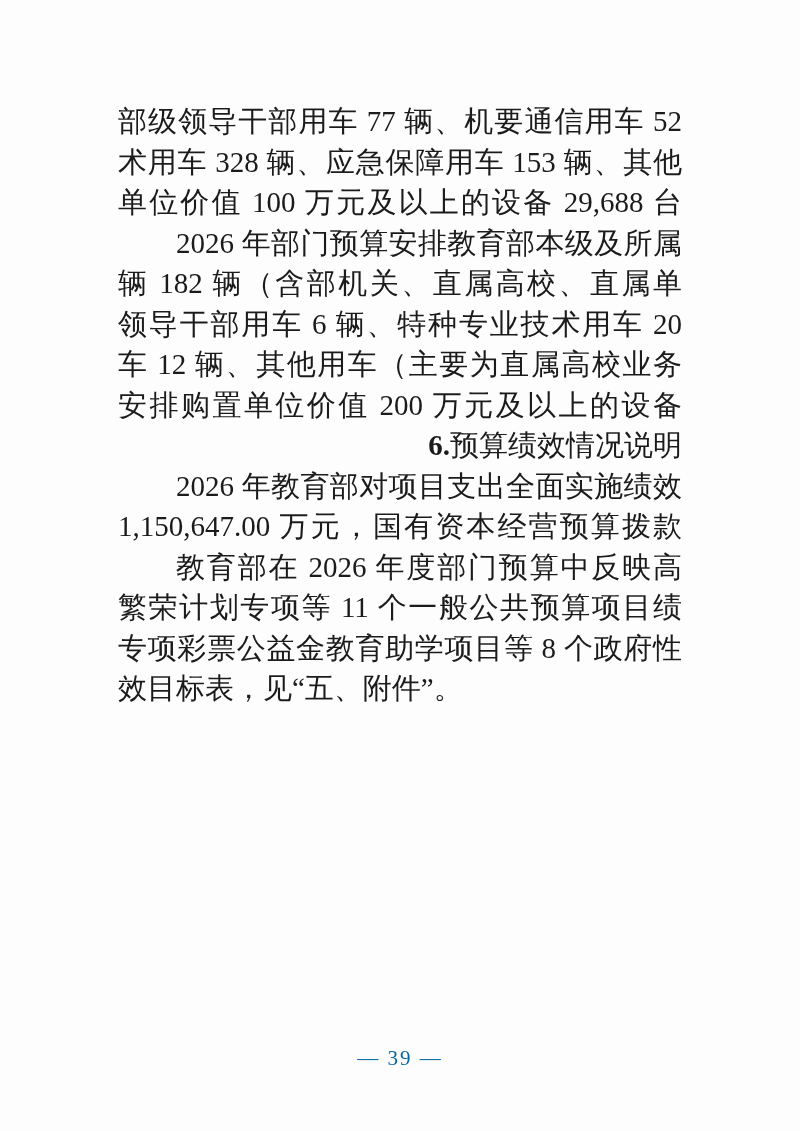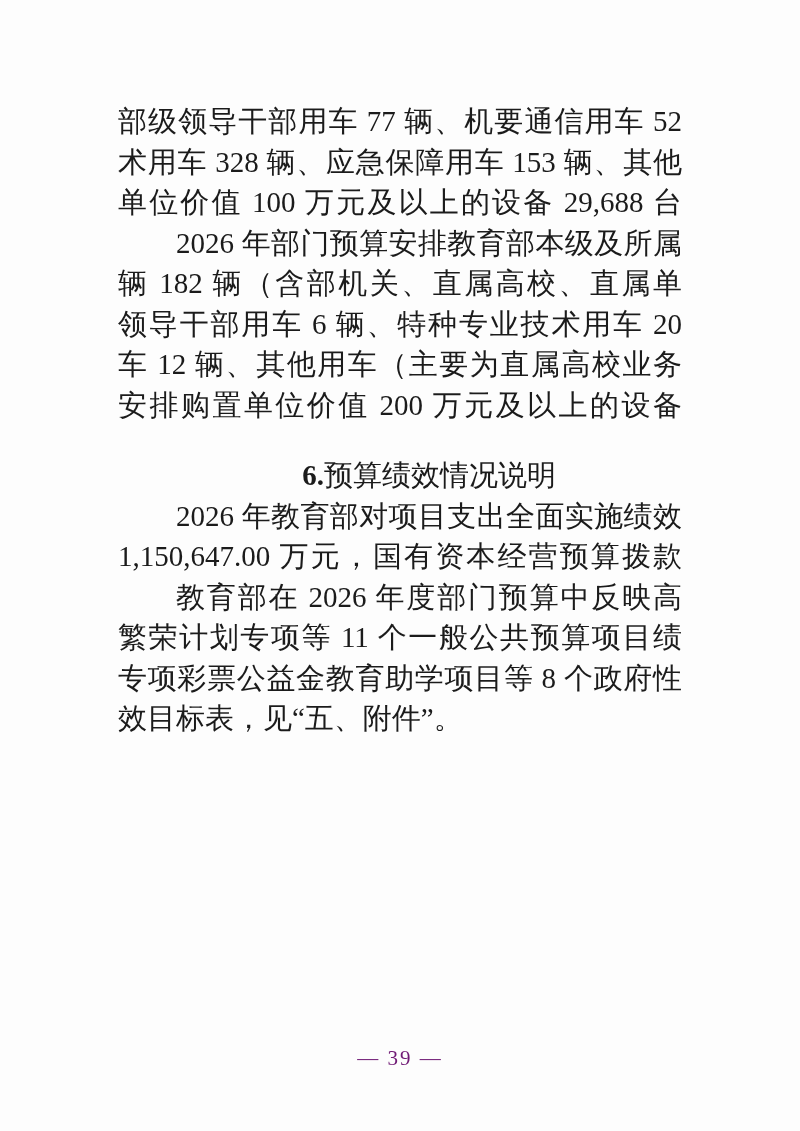--- a/index.html
+++ b/index.html
@@ -50,35 +50,34 @@
   }
   .line.last {
     white-space: normal;
     text-align-last: left;
     -moz-text-align-last: left;
   }
   .heading-line {
     line-height: 40.5px;
     height: 40.5px;
     text-indent: 2em;
-    text-align: center;
-    margin-top: 30px;
+    text-align: right;
   }
   .heading-num {
     font-weight: bold;
   }
   .page-footer {
     position: absolute;
     left: 0;
     top: 1046px;
     width: 800px;
     text-align: center;
     font-size: 21px;
     letter-spacing: 2px;
-    color: #701a75;
+    color: #0369a1;
   }
 </style>
 </head>
 <body>
 
 <div class="page">
 
   <main class="text-block">
 
     <div id="paras-top">

